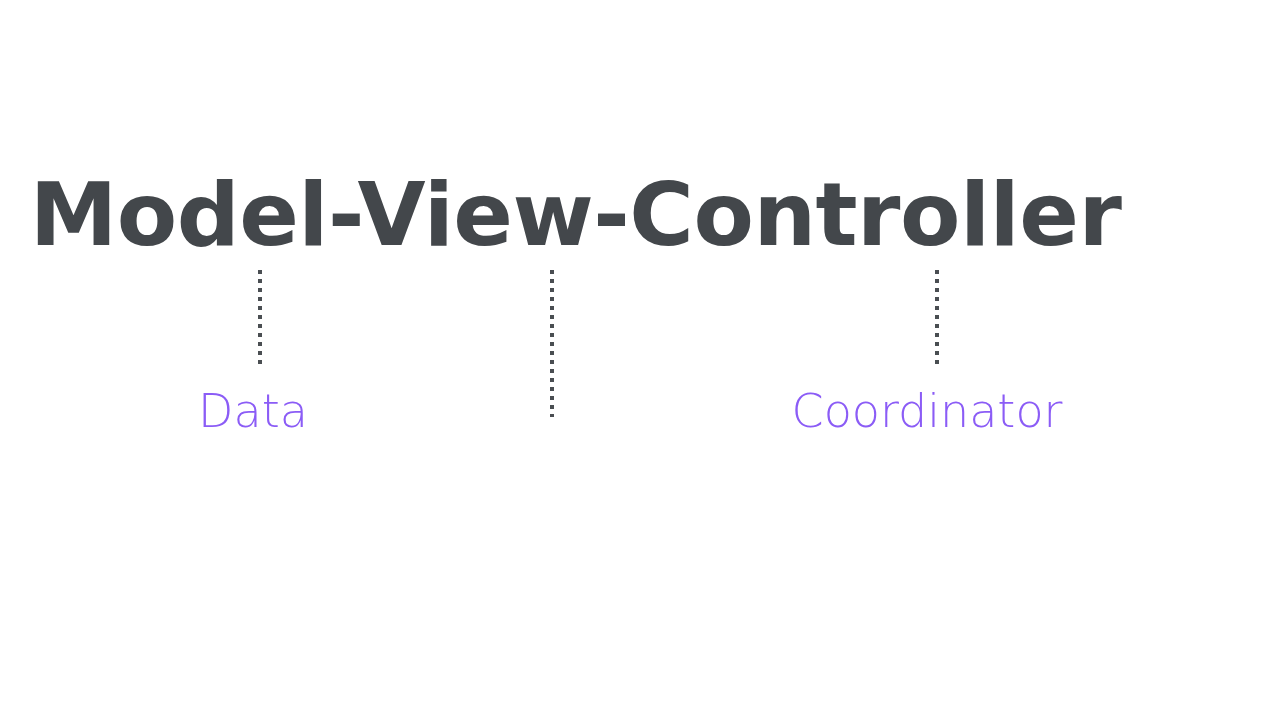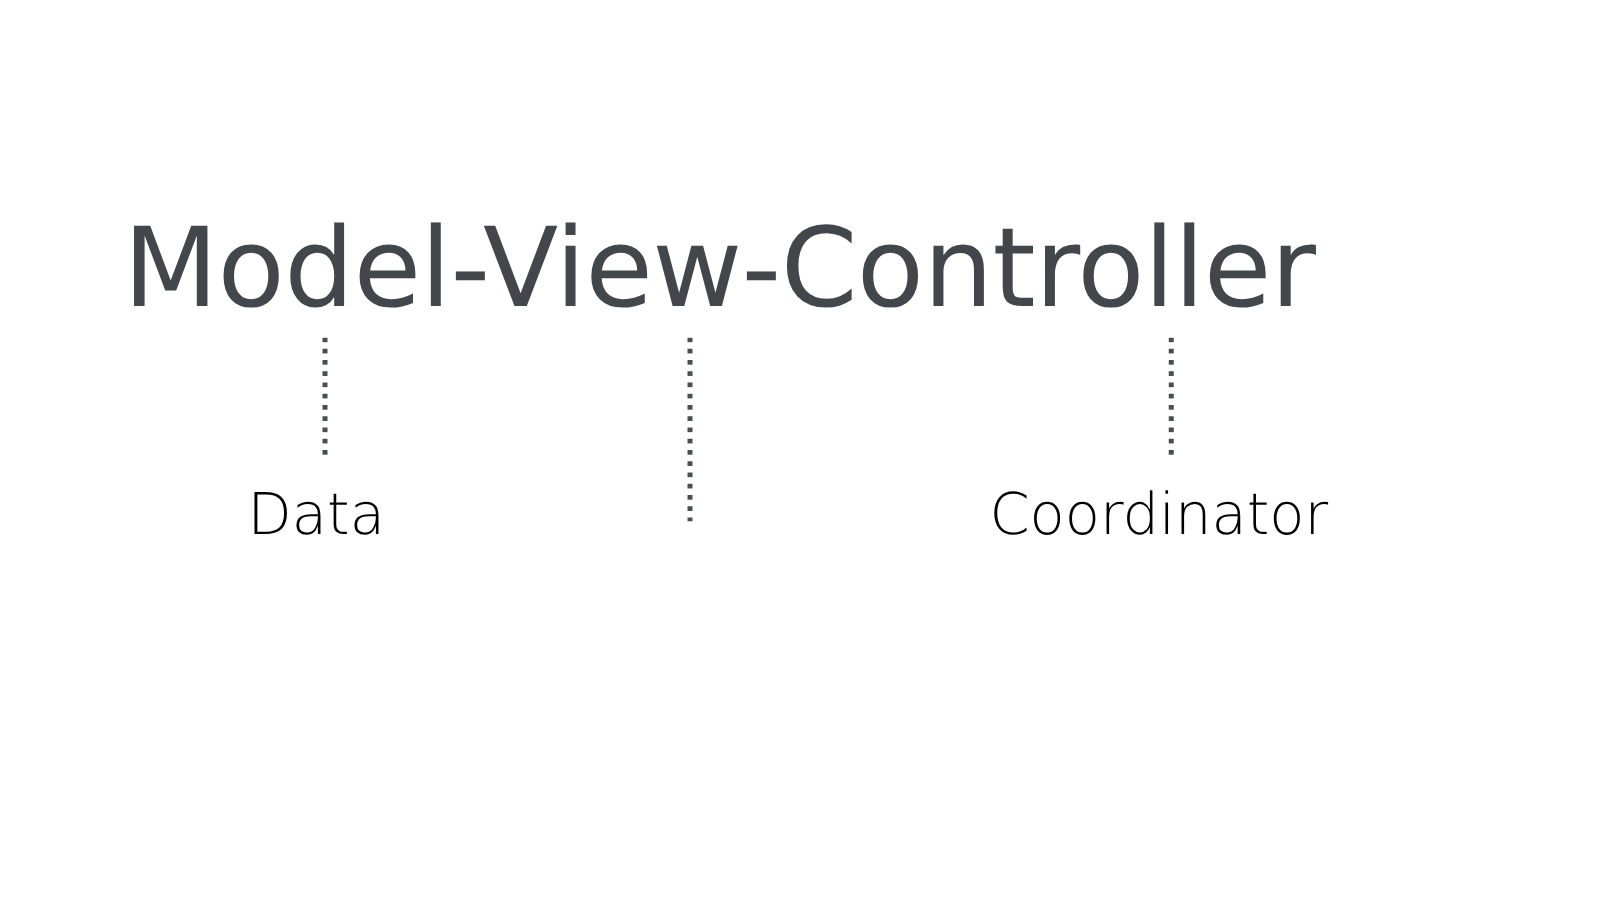--- a/index.html
+++ b/index.html
@@ -24,21 +24,21 @@
   }
 
   
   .title {
     position: absolute;
     left: 0;
     top: 160px;
     width: 1151px;
     text-align: center;
     font-family: "DejaVu Sans", "Liberation Sans", sans-serif;
-    font-weight: 400;
+    font-weight: 700;
     font-size: 88px;
     line-height: 110px;
     letter-spacing: -0.5px;
     color: #43474b;
     white-space: nowrap;
   }
 
   
   .connector {
     position: absolute;
@@ -57,21 +57,21 @@
   .connector.middle { left: 550px; top: 270px; height: 147px; }
   .connector.right  { left: 935px; top: 270px; height: 95px; }
 
   
   .leaf-label {
     position: absolute;
     font-family: "DejaVu Sans", "Liberation Sans", sans-serif;
     font-weight: 300;
     font-size: 46px;
     line-height: 52px;
-    color: #000000;
+    color: #8b5cf6;
     white-space: nowrap;
     text-align: left;
     transform: translateX(-50%);
   }
 
   .leaf-label.data        { left: 253px; top: 385px; }
   .leaf-label.ui          { left: 546px; top: 437px; }
   .leaf-label.coordinator { left: 927px; top: 385px; }
 </style>
 </head>

